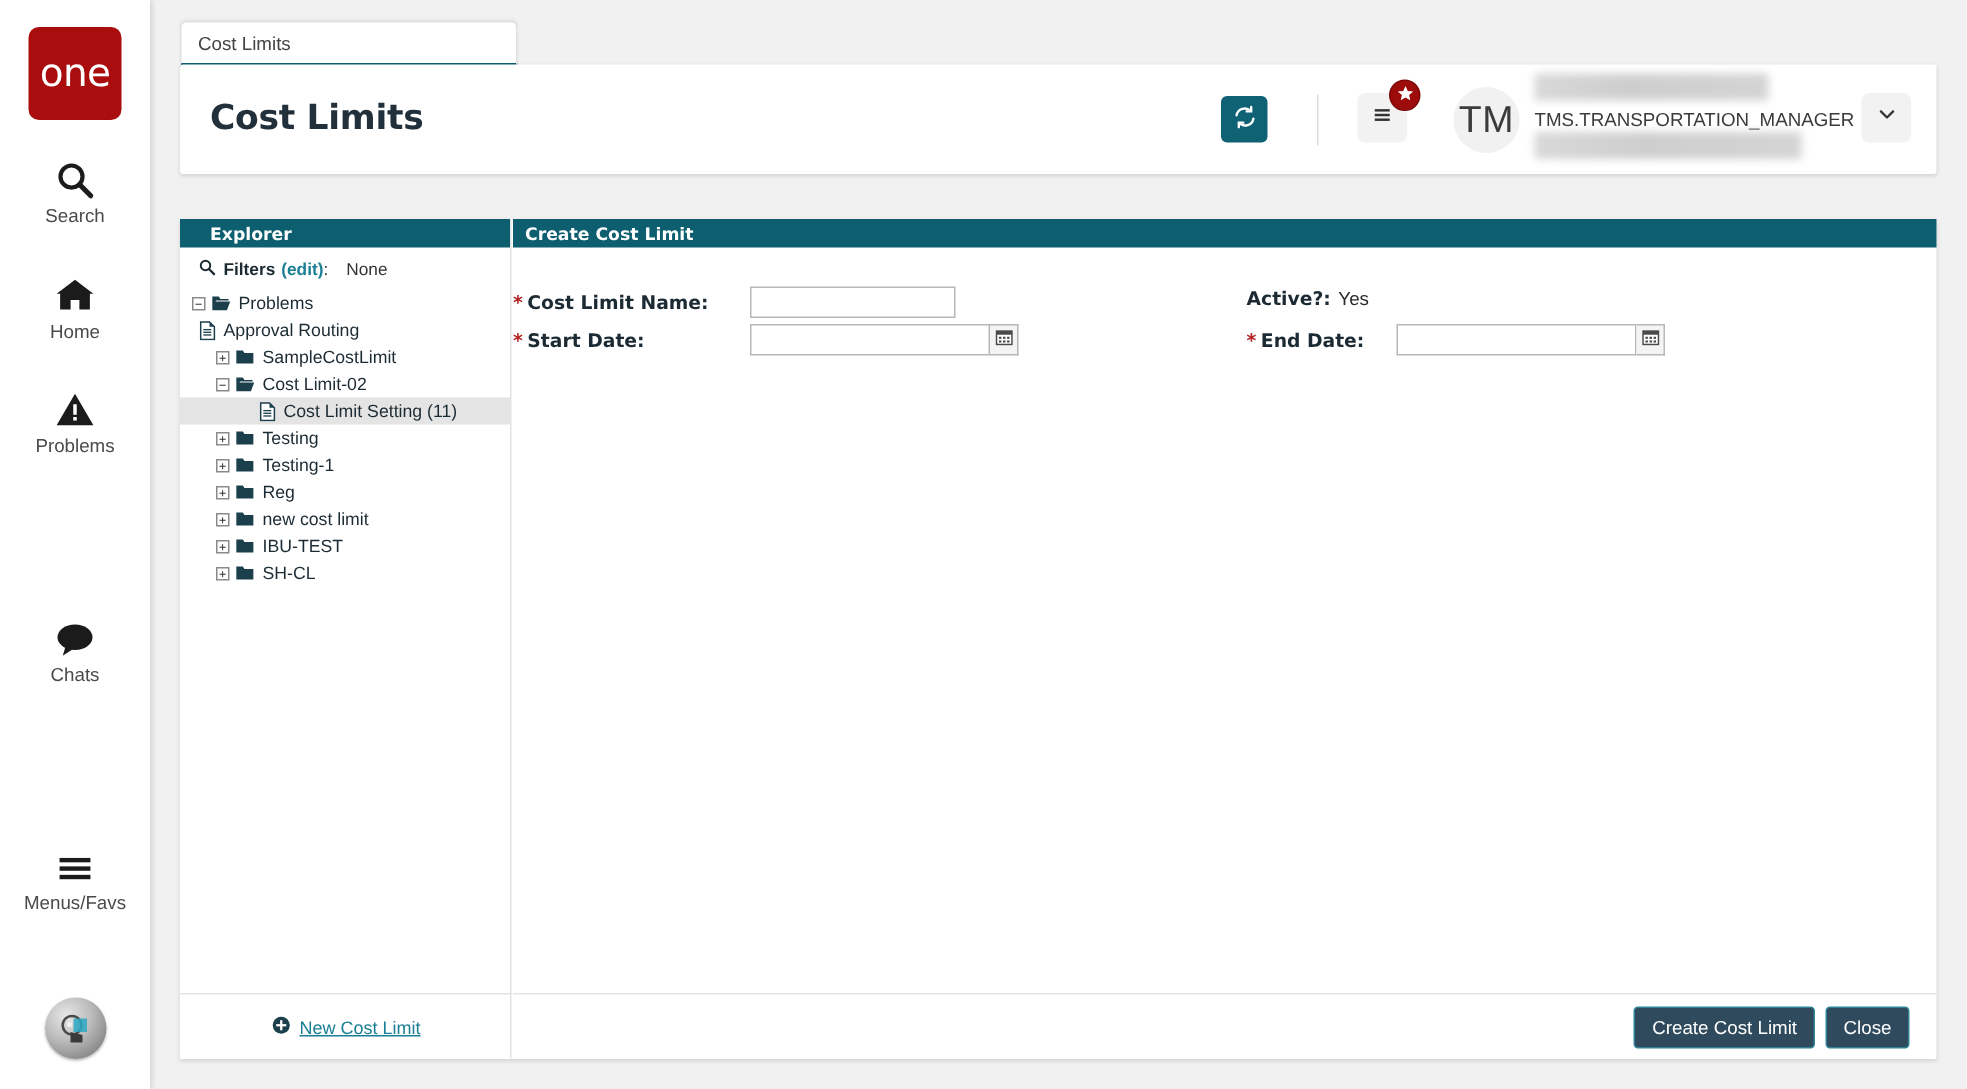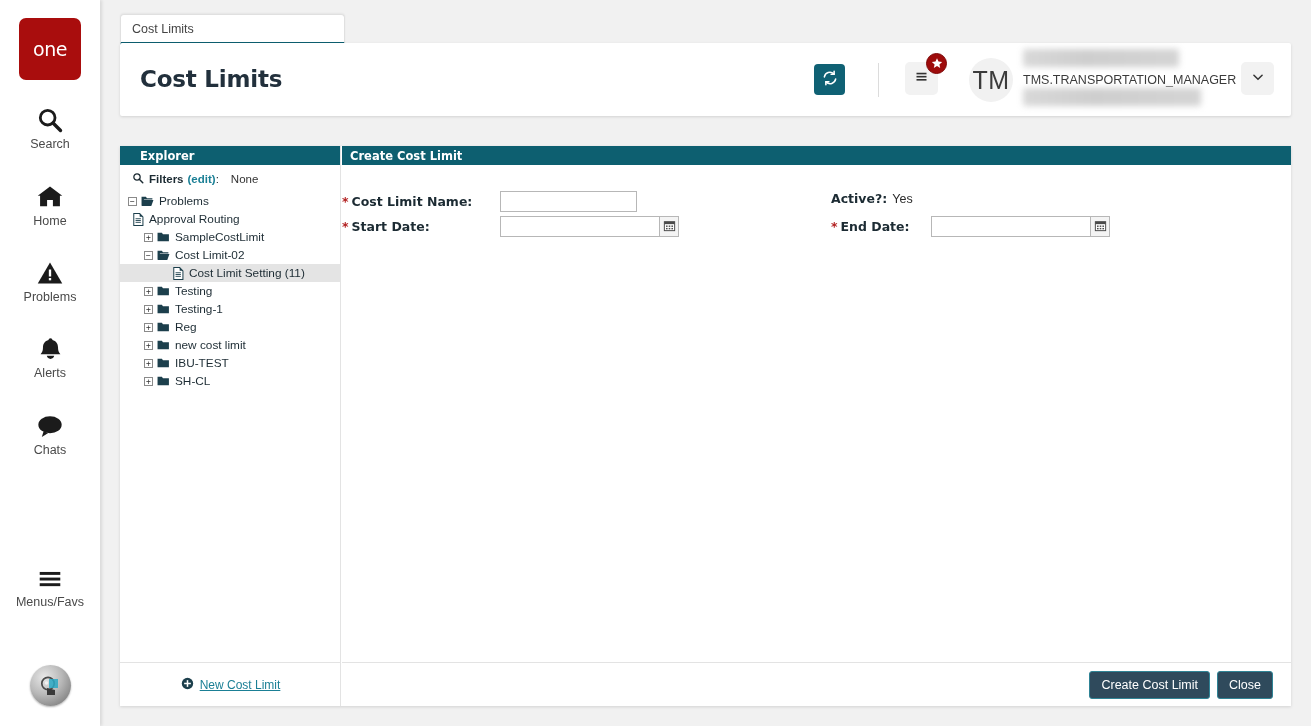--- a/index.html
+++ b/index.html
@@ -20,21 +20,21 @@
     box-shadow: 2px 0 3px rgba(0,0,0,0.10);
     z-index: 5;
   }
   .logo-box {
     position: absolute; left: 19px; top: 18px;
     width: 62px; height: 62px;
     background: #a90d0d; border-radius: 7px;
     display: flex; align-items: center; justify-content: center;
   }
   .logo-text {
-    color: #fff; font-size: 19px; font-weight: 400;
+    color: #fff; font-size: 26px; font-weight: 400;
     letter-spacing: -0.5px; font-family: "DejaVu Sans", sans-serif;
   }
   .nav-item {
     position: absolute; left: 0; width: 100px;
     display: flex; flex-direction: column; align-items: center;
     cursor: pointer; text-decoration: none;
   }
   .nav-icon {
     height: 34px; display: flex; align-items: flex-end; justify-content: center;
     color: #222;
@@ -261,29 +261,20 @@
       <span class="nav-icon">
         <svg width="30" height="28" viewBox="0 0 24 24">
             <path d="M12 3 L22.5 21 L1.5 21 Z" fill="#1b1b1b"></path>
             <rect x="11" y="9" width="2" height="6" fill="#fff"></rect>
             <rect x="11" y="16.3" width="2" height="2" fill="#fff"></rect>
           </svg>
       </span>
       <span class="nav-label">Problems</span>
     </div>
 
-    <div class="nav-item" style="top:329px">
-      <span class="nav-icon">
-        <svg width="27" height="28" viewBox="0 0 24 24">
-            <path d="M12 2.4 C13 2.4 13.7 3.1 13.7 3.9 C17 4.6 18.7 7.2 18.7 10.6 C18.7 14.4 20.2 15.7 20.8 16.6 L3.2 16.6 C3.8 15.7 5.3 14.4 5.3 10.6 C5.3 7.2 7 4.6 10.3 3.9 C10.3 3.1 11 2.4 12 2.4 Z" fill="#1b1b1b"></path>
-            <path d="M8.7 18.1 L15.3 18.1 C15 19.7 13.7 20.8 12 20.8 C10.3 20.8 9 19.7 8.7 18.1 Z" fill="#1b1b1b"></path>
-          </svg>
-      </span>
-      <span class="nav-label">Alerts</span>
-    </div>
 
     <div class="nav-item" style="top:406px">
       <span class="nav-icon">
         <svg width="30" height="28" viewBox="0 0 24 24">
             <ellipse cx="12" cy="11" rx="10" ry="7.3" fill="#1b1b1b"></ellipse>
             <path d="M6.5 16.5 L5 21.5 L10.5 18 Z" fill="#1b1b1b"></path>
           </svg>
       </span>
       <span class="nav-label">Chats</span>
     </div>

